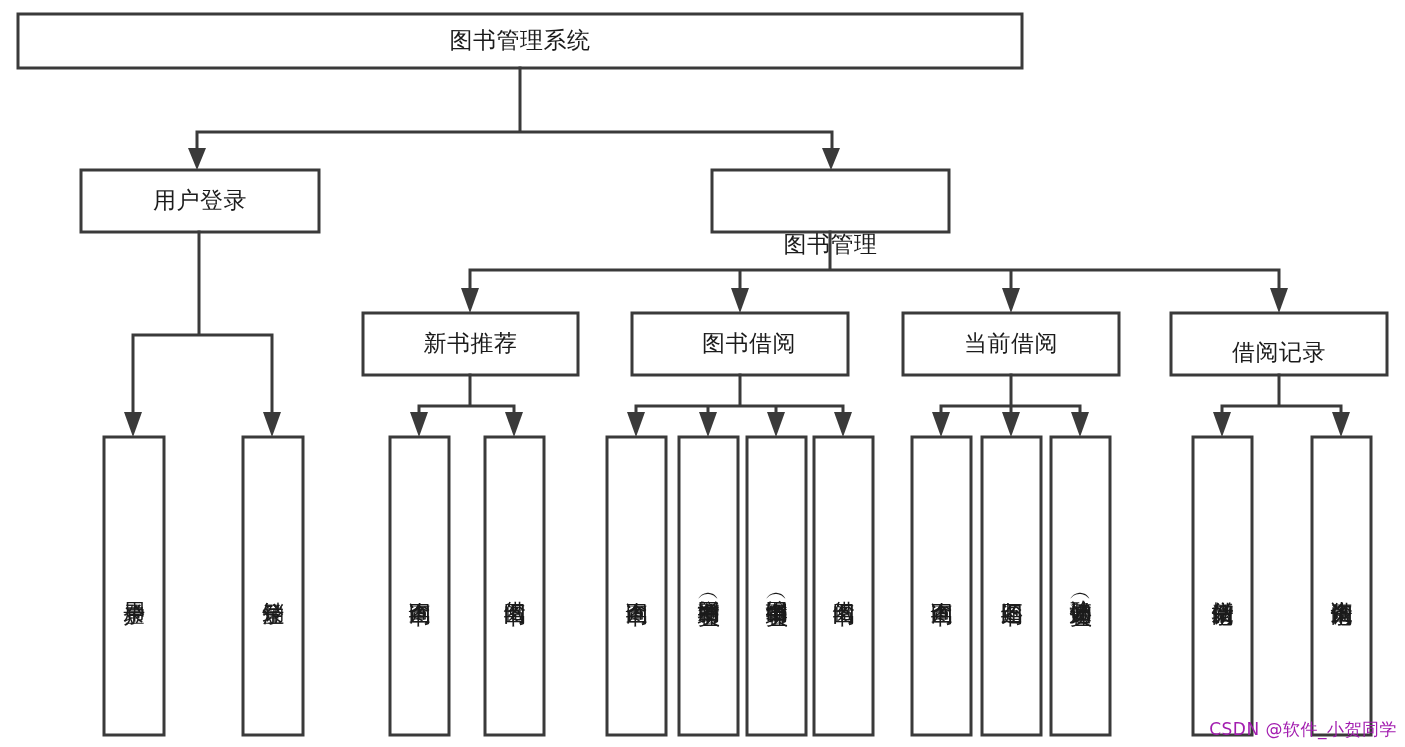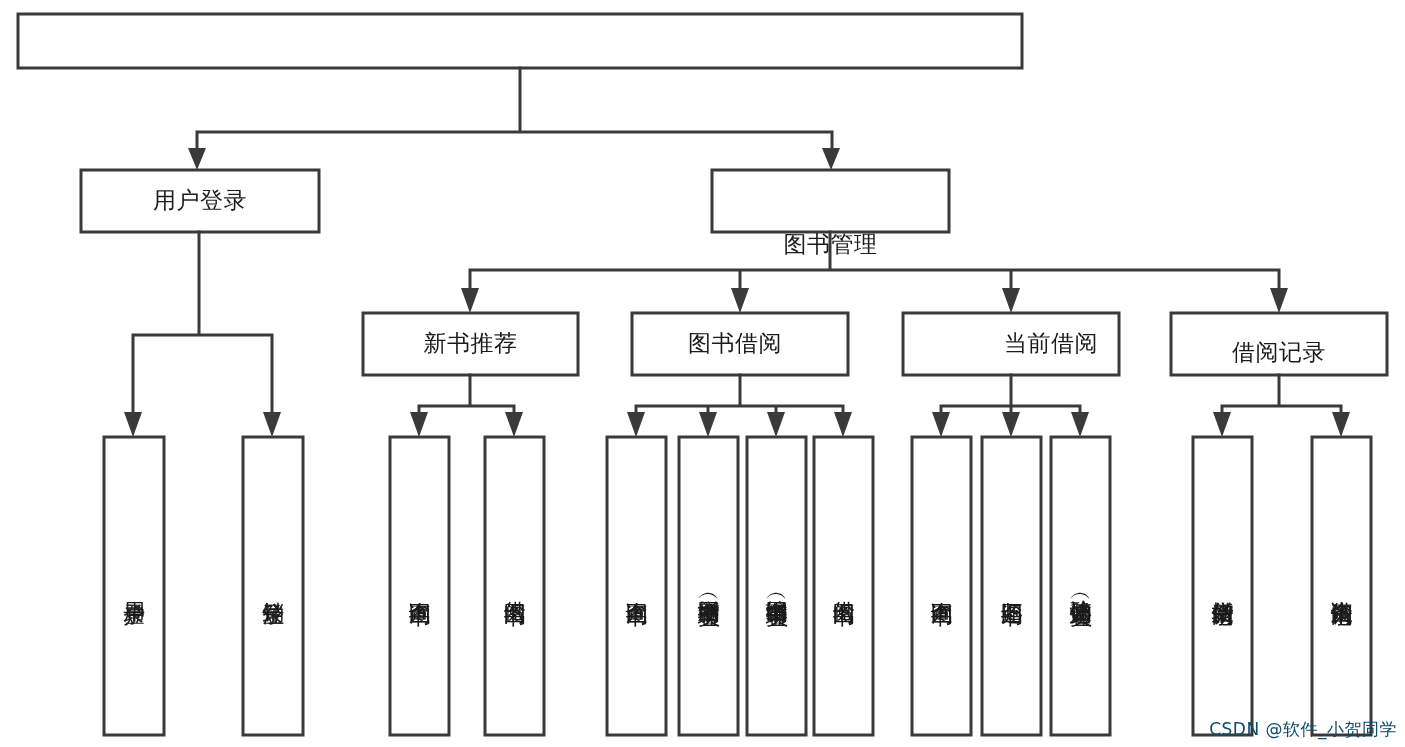--- a/index.html
+++ b/index.html
@@ -65,21 +65,21 @@
     text-orientation: upright;
     letter-spacing: 1px;
     white-space: nowrap;
     pointer-events: none;
   }
   .watermark {
     position: absolute;
     right: 8px;
     bottom: 6px;
     font-size: 17px;
-    color: #0c4a6e;
+    color: #a21caf;
     letter-spacing: 0.5px;
     white-space: nowrap;
     pointer-events: none;
   }
 </style>
 </head>
 <body>
 
 <div id="diagram-root">
 
@@ -141,30 +141,31 @@
 
     <rect class="node-box" x="912" y="437" width="59" height="298"></rect>
     <rect class="node-box" x="982" y="437" width="59" height="298"></rect>
     <rect class="node-box" x="1051" y="437" width="59" height="298"></rect>
 
     <rect class="node-box" x="1193" y="437" width="59" height="298"></rect>
     <rect class="node-box" x="1312" y="437" width="59" height="298"></rect>
 
   </svg>
 
+  <div class="node-label-h" style="left:18px; top:14px; width:1004px; height:54px;">图书管理系统</div>
 
   <div class="node-label-h" style="left:81px; top:170px; width:238px; height:62px;">用户登录</div>
 
   <div class="node-label-h" style="left:712px; top:170px; width:237px; height:62px;margin-top:44px;">图书管理</div>
 
   <div class="node-label-h" style="left:363px; top:313px; width:215px; height:62px;">新书推荐</div>
 
-  <div class="node-label-h" style="left:627px; top:313px; width:216px; height:62px;">图书借阅</div>
+  <div class="node-label-h" style="left:641px; top:313px; width:216px; height:62px;">图书借阅</div>
 
-  <div class="node-label-h" style="left:903px; top:313px; width:216px; height:62px;padding-left:40px;">当前借阅</div>
+  <div class="node-label-h" style="left:903px; top:313px; width:216px; height:62px;">当前借阅</div>
 
   <div class="node-label-h" style="left:1171px; top:313px; width:216px; height:80px;">借阅记录</div>
 
   <div class="node-label-v" style="left:104px; top:437px; width:60px; height:298px;">用户登录</div>
 
   <div class="node-label-v" style="left:243px; top:437px; width:60px; height:298px;">注销登录</div>
 
   <div class="node-label-v" style="left:390px; top:437px; width:59px; height:298px;">查询图书</div>
 
   <div class="node-label-v" style="left:485px; top:437px; width:59px; height:298px;">借阅图书</div>

